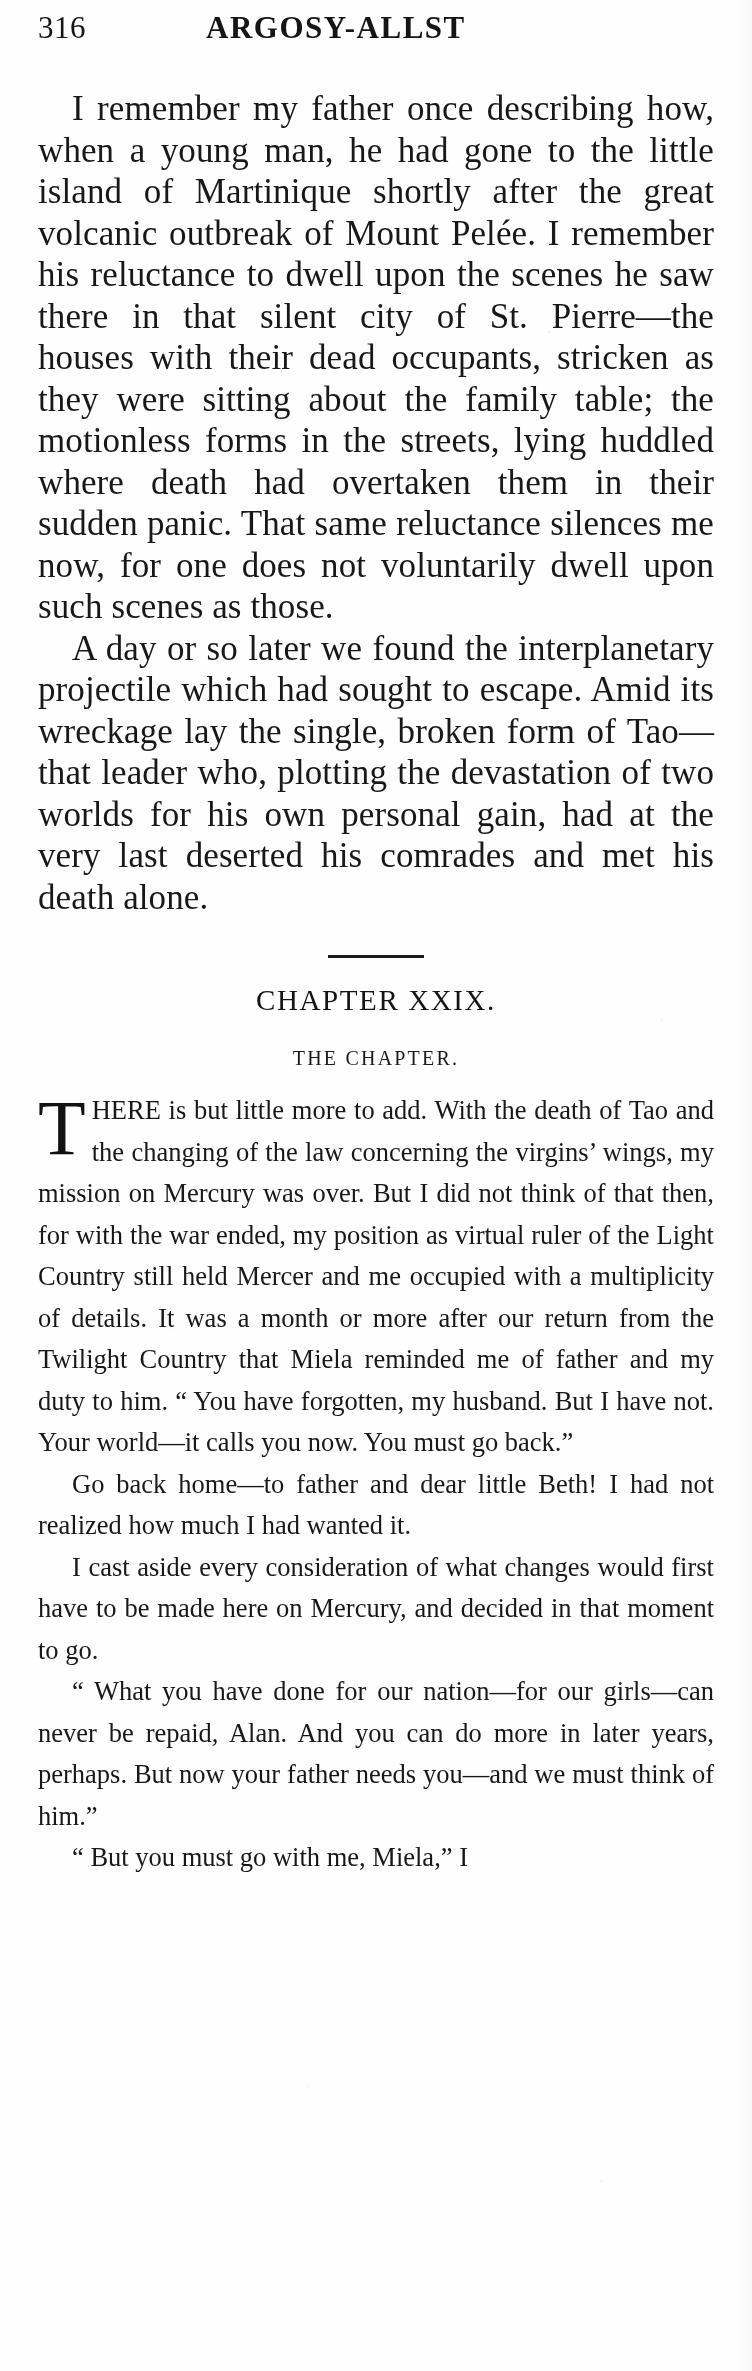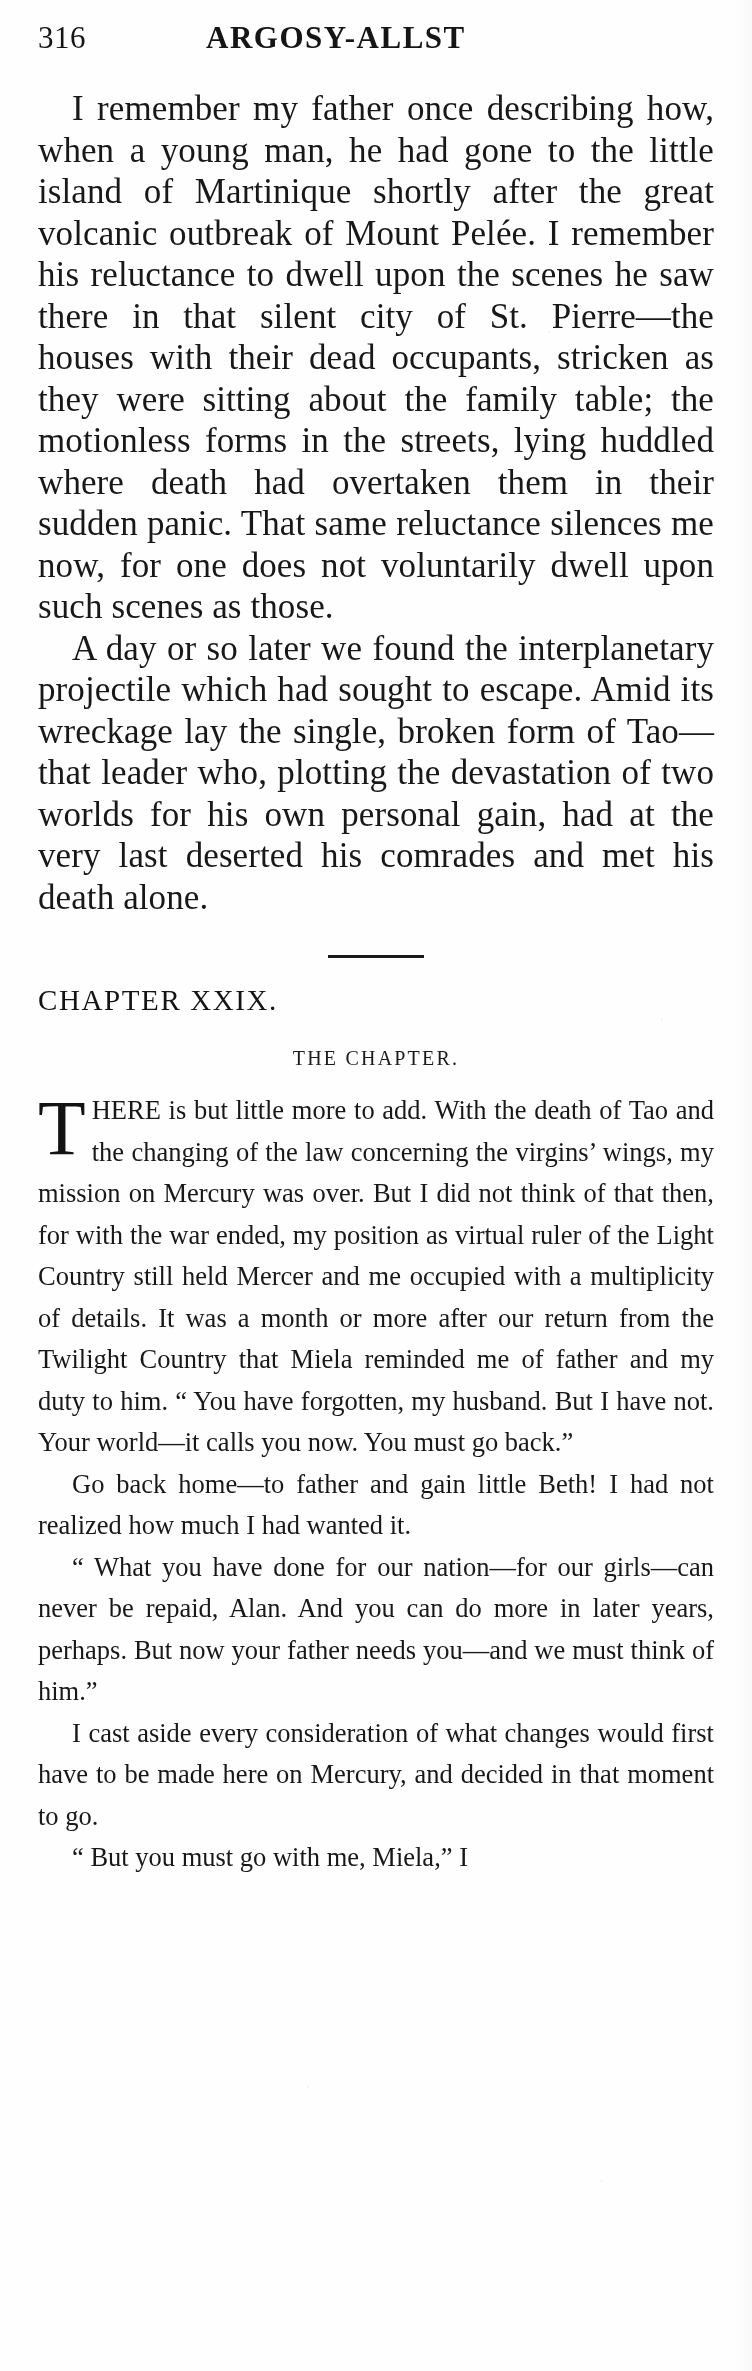--- a/index.html
+++ b/index.html
@@ -28,21 +28,21 @@
       radial-gradient(circle at 23% 56%, rgba(0,0,0,0.04) 0 1px, transparent 1.5px),
       radial-gradient(circle at 57% 68%, rgba(0,0,0,0.04) 0 1px, transparent 1.5px),
       radial-gradient(circle at 41% 88%, rgba(0,0,0,0.04) 0 1px, transparent 1.5px),
       radial-gradient(circle at 80% 92%, rgba(0,0,0,0.04) 0 1px, transparent 1.5px),
       #fefefe;
     box-sizing: border-box;
     padding: 0 38px;
   }
   .running-head {
     display: flex;
-    align-items: flex-end;
+    align-items: center;
     justify-content: flex-start;
     height: 56px;
     box-sizing: border-box;
   }
   .folio {
     font-size: 31px;
     letter-spacing: 0.5px;
     color: #151515;
     width: 150px;
   }
@@ -72,21 +72,21 @@
     margin: 26px 0 22px 0;
     height: 18px;
   }
   .rule {
     display: inline-block;
     width: 96px;
     height: 3px;
     background: #1a1a1a;
   }
   .chapter-title {
-    text-align: left;
+    text-align: center;
     font-size: 29px;
     letter-spacing: 1.6px;
     margin: 6px 0 30px 0;
     color: #141414;
   }
   .chapter-subtitle {
     text-align: center;
     font-size: 20px;
     letter-spacing: 2.2px;
     margin: 0 0 20px 0;
@@ -147,20 +147,20 @@
   </div>
 
   <div class="chapter-title">CHAPTER XXIX.</div>
   <div class="chapter-subtitle">THE CHAPTER.</div>
 
   <div class="dropcap-para">
     <span class="dropcap">T</span><span>HERE is but little more to add. With the death of Tao and the changing of the law concerning the virgins’ wings, my mission on Mercury was over. But I did not think of that then, for with the war ended, my position as virtual ruler of the Light Country still held Mercer and me occupied with a multiplicity of details. It was a month or more after our return from the Twilight Country that Miela reminded me of father and my duty to him. “ You have forgotten, my husband. But I have not. Your world—it calls you now. You must go back.”</span>
   </div>
 
   <div class="after-chapter">
-    <p>Go back home—to father and gain little Beth! I had not realized how much I had wanted it.</p>
+    <p>Go back home—to father and dear little Beth! I had not realized how much I had wanted it.</p>
+    <p>I cast aside every consideration of what changes would first have to be made here on Mercury, and decided in that moment to go.</p>
     <p>“ What you have done for our nation—for our girls—can never be repaid, Alan. And you can do more in later years, perhaps. But now your father needs you—and we must think of him.”</p>
-    <p>I cast aside every consideration of what changes would first have to be made here on Mercury, and decided in that moment to go.</p>
     <p>“ But you must go with me, Miela,” I</p>
   </div>
 
   <div class="edge-fade"></div>
 </div>
 
 </body></html>

